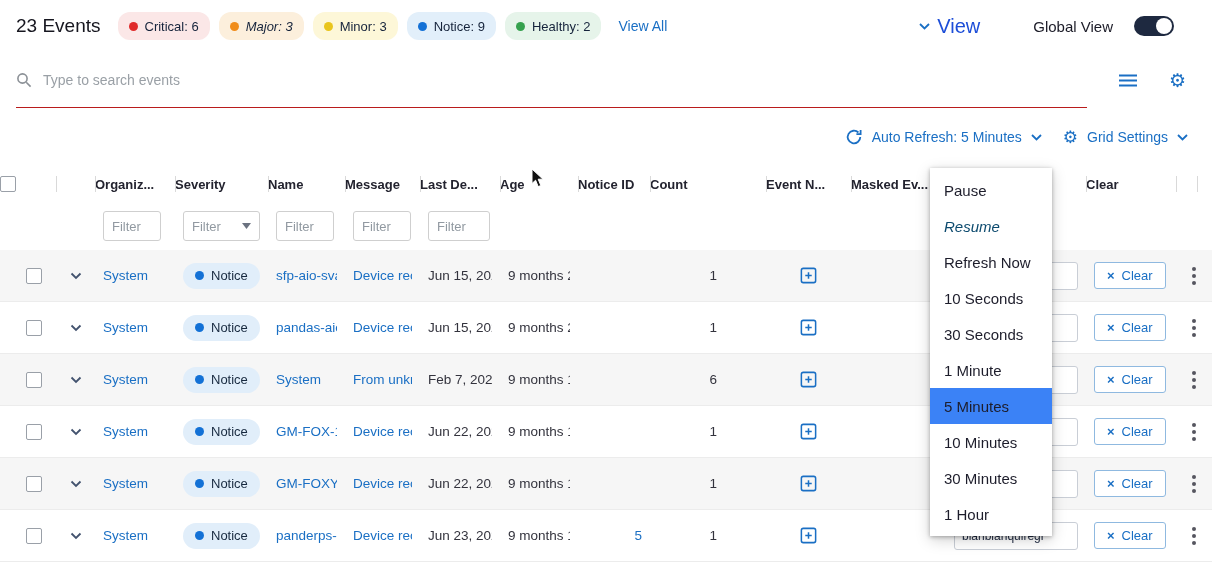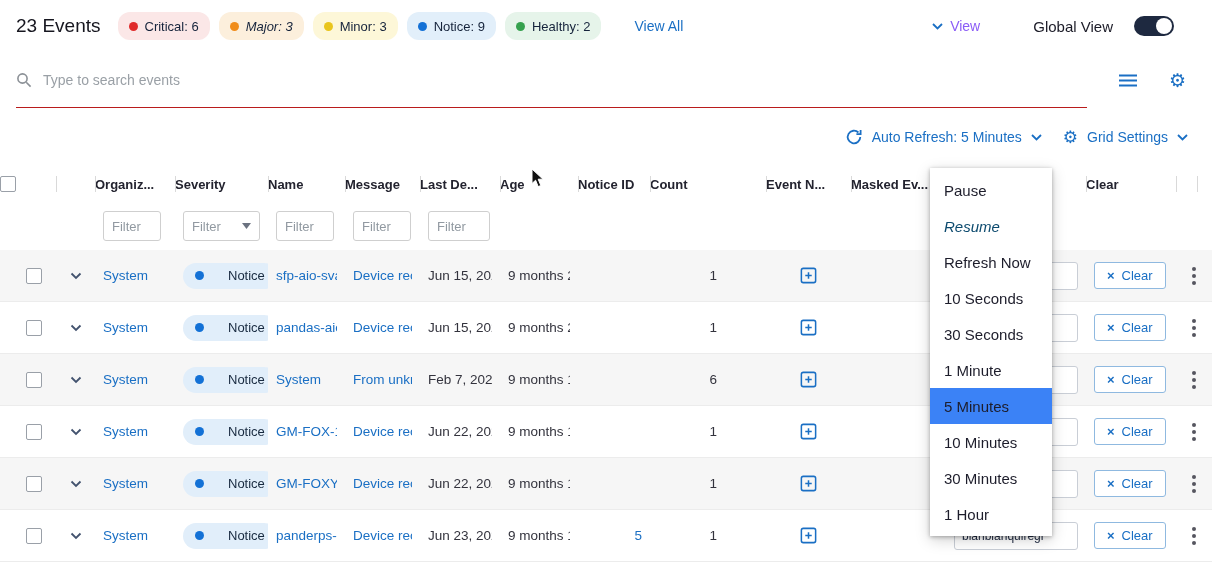--- a/index.html
+++ b/index.html
@@ -11,23 +11,23 @@
   .title { font-size: 19px; font-weight: 500; color: #16161f; margin-right: 8px; white-space: nowrap; }
   .pill { display: inline-flex; align-items: center; gap: 7px; height: 28px; border-radius: 12px;
           padding: 0 11px; font-size: 13px; color: #15233b; cursor: pointer; white-space: nowrap; }
   .dot { width: 9px; height: 9px; border-radius: 50%; flex: 0 0 auto; }
   .pill-critical { background: #fbe7e7; } .pill-critical .dot { background: #e02b2b; }
   .pill-major    { background: #fcefdc; font-style: italic; } .pill-major .dot    { background: #f08c1a; }
   .pill-minor    { background: #fdf7d8; } .pill-minor .dot    { background: #e9c51d; }
   .pill-notice   { background: #e2effa; } .pill-notice .dot   { background: #1371d6; }
   .pill-healthy  { background: #e6f4ea; } .pill-healthy .dot  { background: #36a14e; }
   .lnk, .blue-label { color: #1a6fc4; text-decoration: none; cursor: pointer; }
-  .viewall { font-size: 14px; margin-left: 24px; }
+  .viewall { font-size: 14px; margin-left: 8px; }
   .spacer { flex: 1; }
-  .view-ctl { display: inline-flex; align-items: center; gap: 7px; color: #8b5cf6; font-size: 14px; cursor: pointer; }
+  .view-ctl { display: inline-flex; align-items: center; gap: 7px; color: #1d4ed8; font-size: 20px; cursor: pointer; }
   .gv-label { font-size: 15px; color: #1b1b27; margin-left: 44px; }
   .toggle { position: relative; width: 40px; height: 20px; border-radius: 10px; background: #1e2940;
             margin-left: 12px; margin-right: 22px; cursor: pointer; flex: 0 0 auto; }
   .toggle .knob { position: absolute; top: 2px; right: 2px; width: 16px; height: 16px; border-radius: 50%; background: #fff; }
 
   
   .searchbar { display: flex; align-items: center; height: 56px; padding-left: 16px; padding-right: 26px; }
   .search-field { flex: 1; display: flex; align-items: center; gap: 11px; height: 100%;
                   border-bottom: 1px solid #b91c1c; margin-right: 24px; }
   .search-field input { border: none; outline: none; flex: 1; font-size: 14px; color: #333;
@@ -71,21 +71,21 @@
   .filter-select { width: 80px; height: 30px; border: 1px solid #cfcfcf; border-radius: 3px; padding: 0 8px;
                    display: flex; align-items: center; justify-content: space-between; color: #9199a1;
                    font-size: 13px; cursor: pointer; background: #fff; }
   .fi-last { width: 62px; }
 
   .row { display: flex; height: 52px; border-bottom: 1px solid #ececec; font-size: 13.5px; background: #fff; }
   .row.alt { background: #f6f6f6; }
   .cb { width: 16px; height: 16px; border: 1.5px solid #9aa0a8; border-radius: 2px; background: #fff; cursor: pointer; flex: 0 0 auto; }
   .trunc { white-space: nowrap; overflow: hidden; max-width: 100%; display: inline-block; }
   .txt { color: #33333d; }
-  .sev-pill { display: inline-flex; align-items: center; gap: 24px; background: #e1eefa; border-radius: 13px;
+  .sev-pill { display: inline-flex; align-items: center; gap: 7px; background: #e1eefa; border-radius: 13px;
               height: 26px; padding: 0 12px; font-size: 13px; color: #17293f; white-space: nowrap; }
   .sev-pill .dot { background: #1371d6; }
   .note-btn { display: inline-flex; cursor: pointer; }
   .ack-btn { width: 128px; height: 28px; border: 1px solid #c9ced6; border-radius: 3px; background: #fff;
              font-size: 12px; color: #1e2940; text-align: left; padding: 0 7px; white-space: nowrap;
              overflow: hidden; text-overflow: ellipsis; cursor: pointer; font-family: "Liberation Sans", sans-serif; }
   .clear-btn { display: inline-flex; align-items: center; gap: 7px; height: 27px; padding: 0 12px;
                border: 1px solid #8fb9e0; border-radius: 3px; background: #fff; color: #1a6fc4;
                font-size: 13px; cursor: pointer; font-family: "Liberation Sans", sans-serif; }
   .clear-btn .x { font-weight: 700; font-size: 13px; line-height: 1; }

